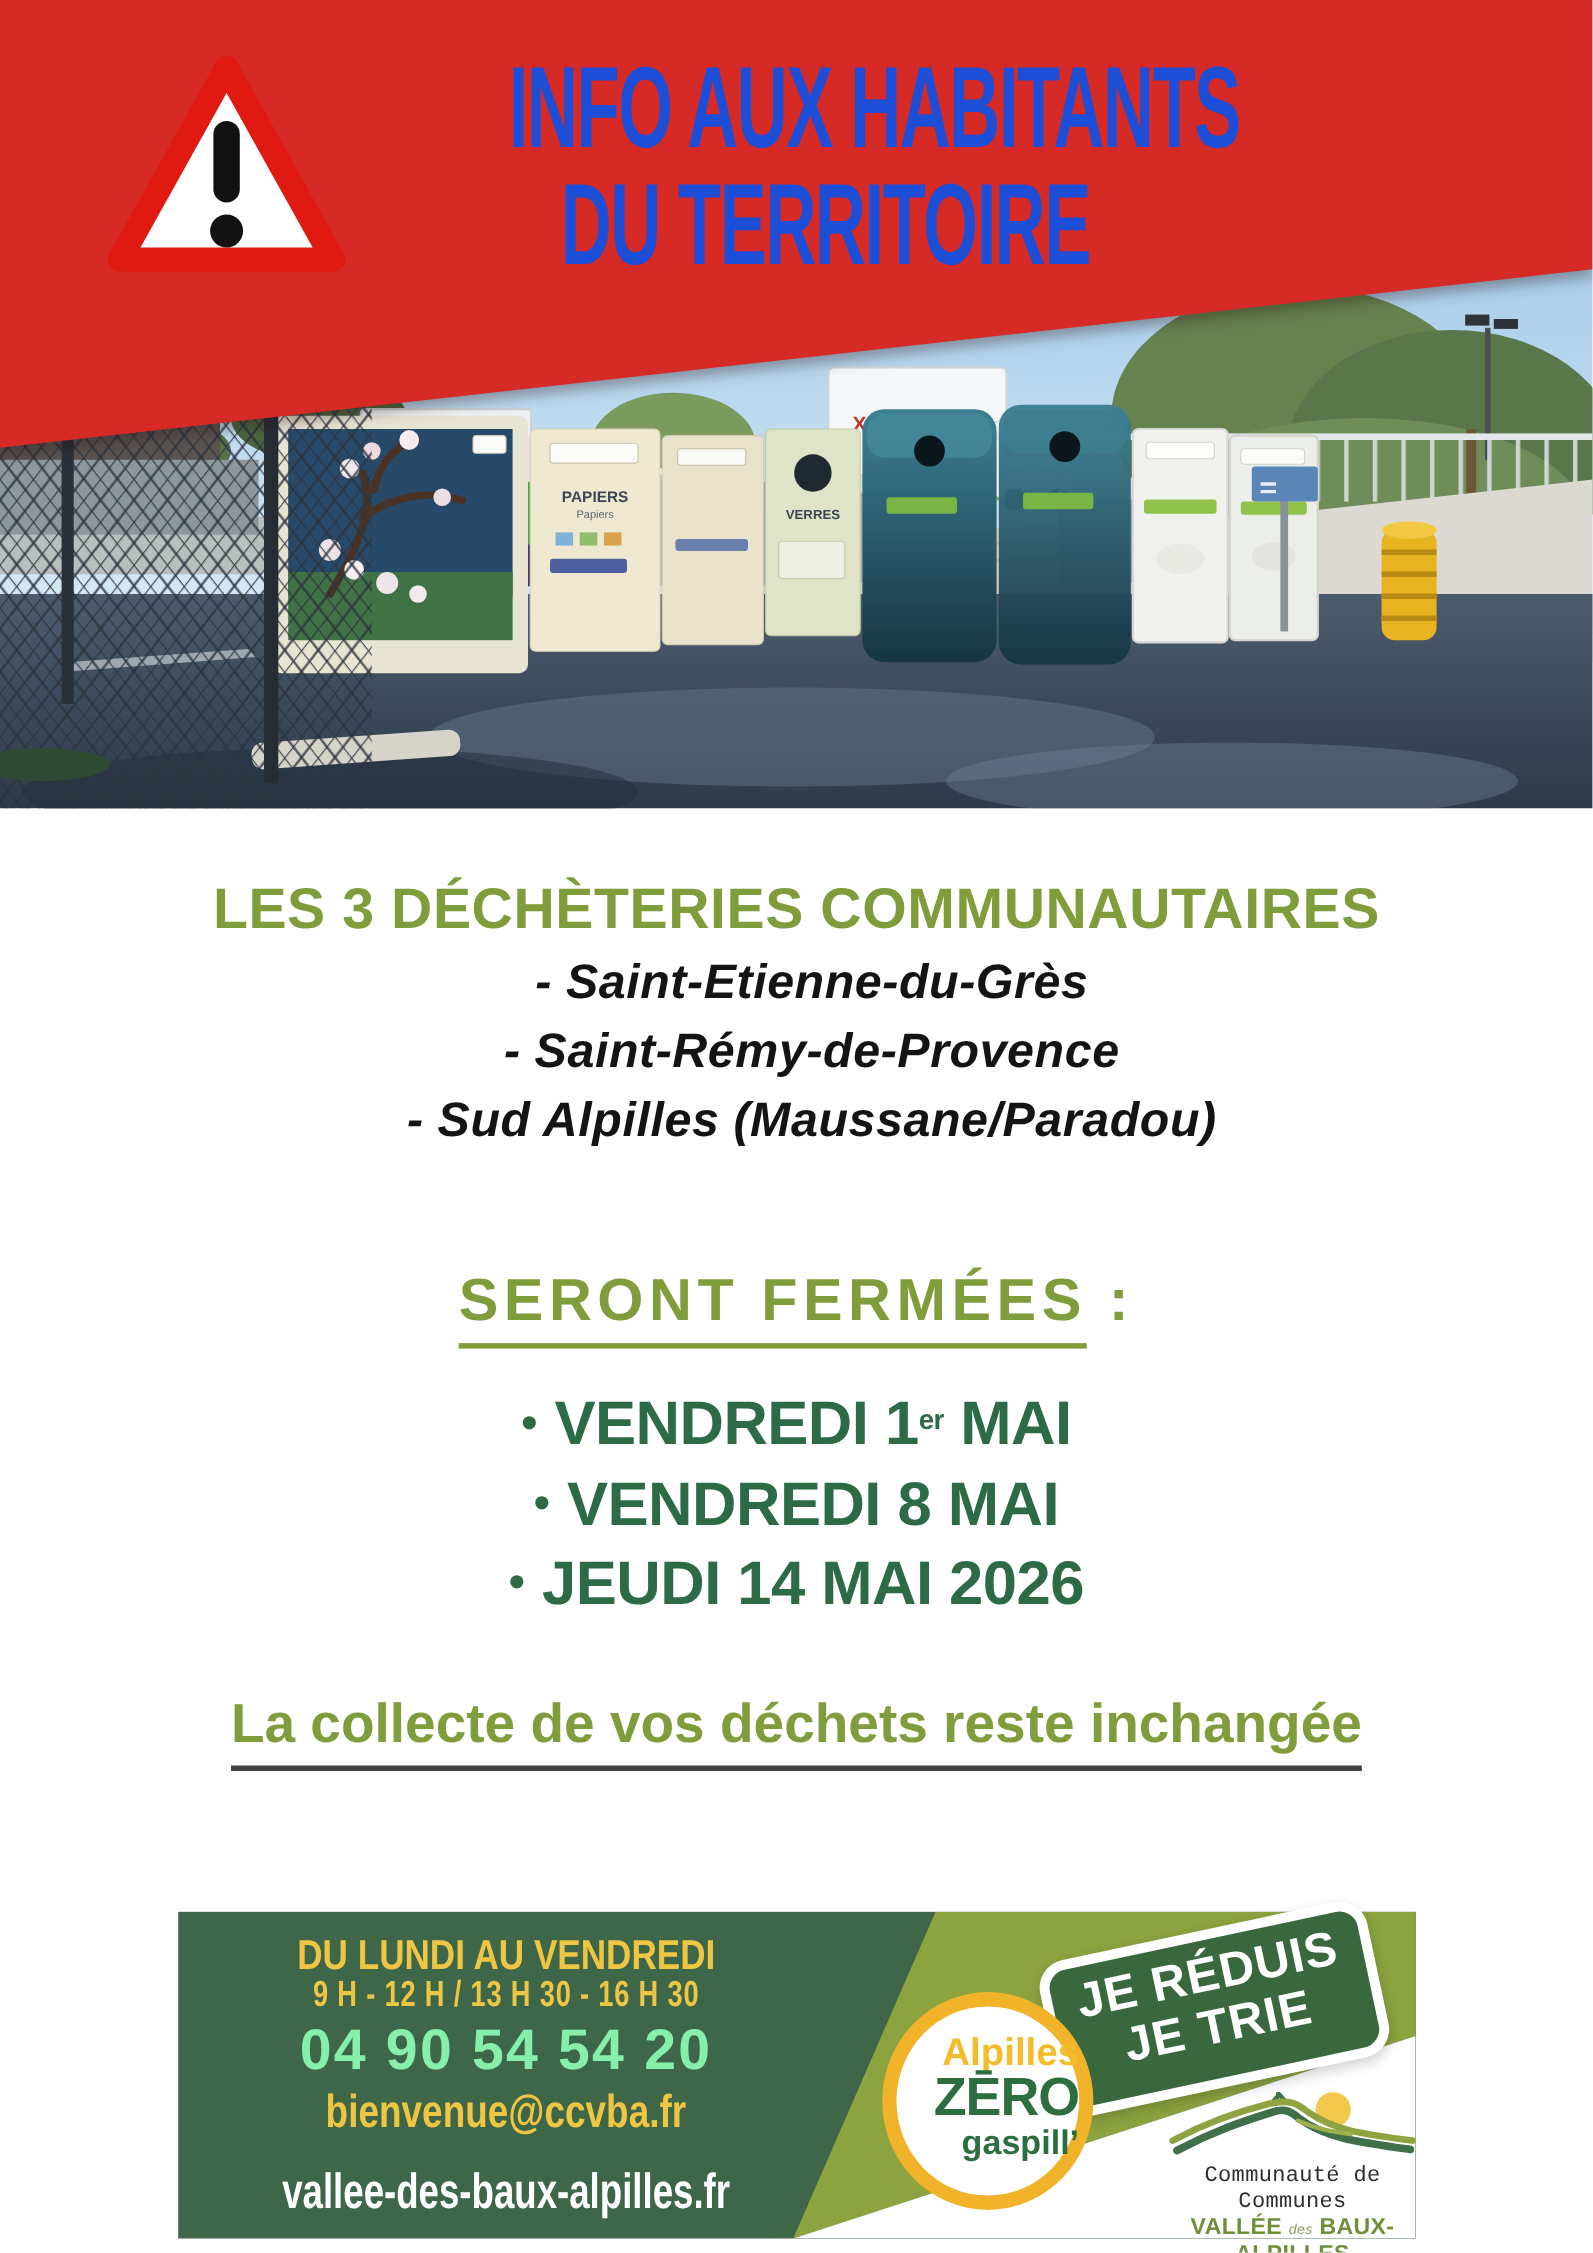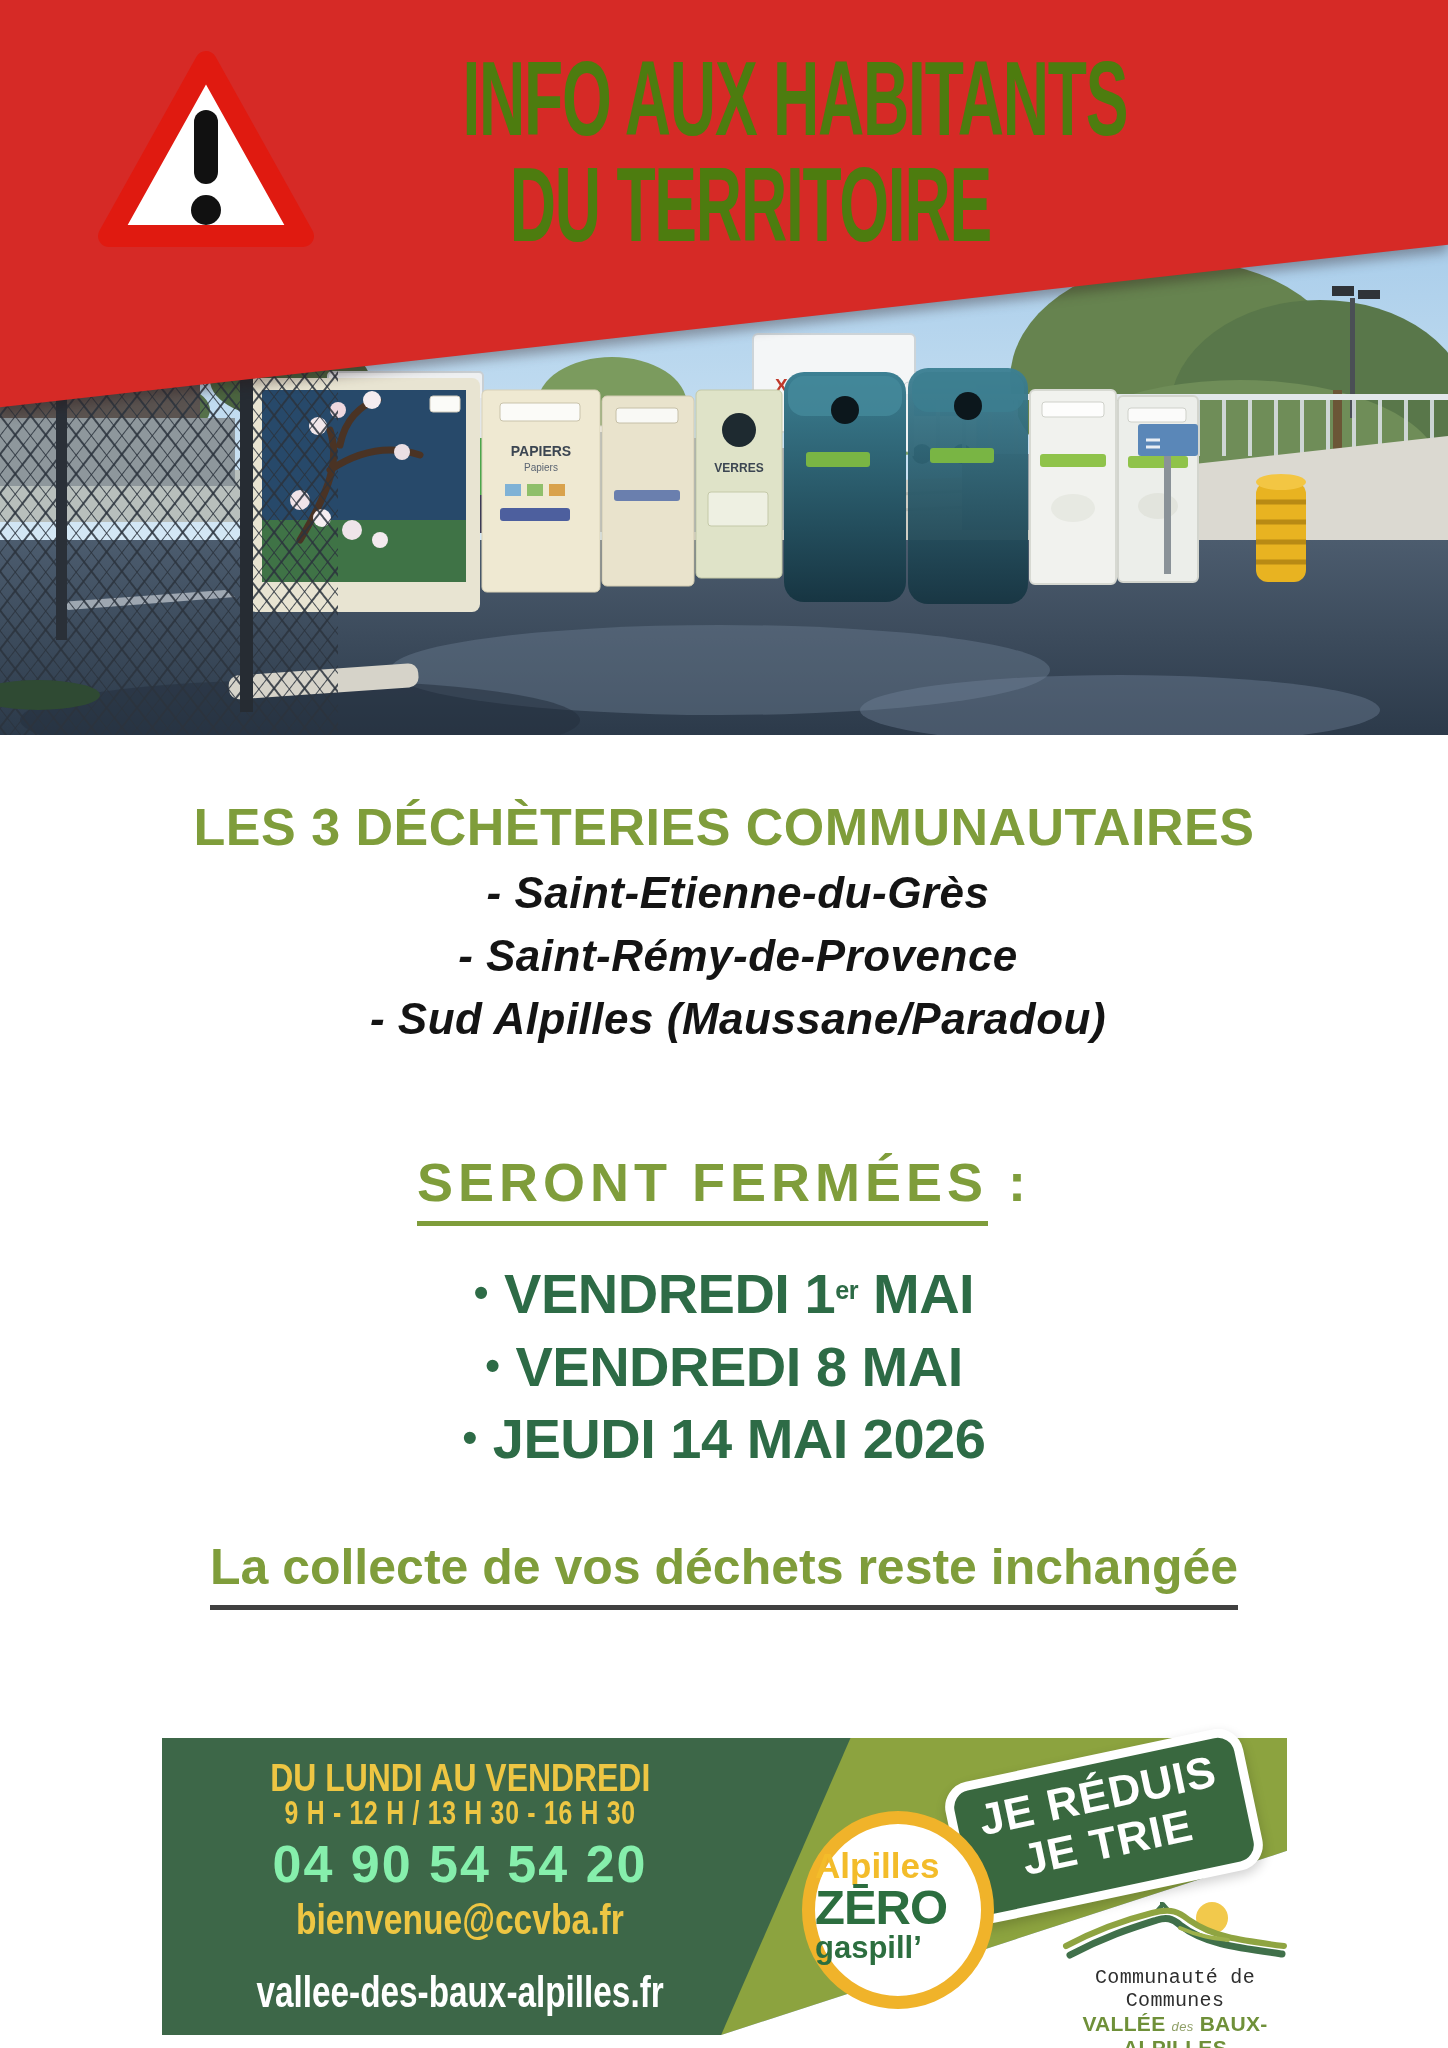--- a/index.html
+++ b/index.html
@@ -5,21 +5,21 @@
   html,body{margin:0;padding:0;background:#ffffff;}
   .page{position:relative;width:1448px;height:2048px;background:#fff;overflow:hidden;
         font-family:"Liberation Sans",sans-serif;}
 
   
   .alert-wrap{position:absolute;top:0;left:0;width:1448px;height:420px;z-index:3;
               filter:drop-shadow(0 7px 6px rgba(40,20,20,.35));}
   .alert-banner{position:absolute;top:0;left:0;width:1448px;height:410px;background:#d62a26;
                 clip-path:polygon(0 0,100% 0,100% 59.7%,0 99.3%);}
   .alert-title{position:absolute;top:46px;left:250px;width:1000px;text-align:center;
-               color:#4d7c0f;font-weight:700;font-size:105px;line-height:1.01;}
+               color:#1d4ed8;font-weight:700;font-size:105px;line-height:1.01;}
   .alert-title .cond{display:inline-block;transform:scaleX(.61);letter-spacing:-2px;white-space:nowrap;}
   .warn{position:absolute;left:95px;top:48px;width:222px;height:205px;}
 
   
   .photo{position:absolute;top:240px;left:0;width:1448px;height:495px;z-index:1;}
 
   
   .ctr{position:absolute;left:0;right:0;text-align:center;}
   .t-title{top:797px;color:#7f9d3b;font-weight:700;font-size:52px;letter-spacing:0.5px;}
   .t-site{color:#141414;font-style:italic;font-weight:700;font-size:44px;letter-spacing:0.5px;margin-left:28px;}
@@ -50,21 +50,21 @@
   .f-email .cond{transform:scaleX(.8);}
   .f-web{top:228px;color:#ffffff;font-weight:700;font-size:45px;}
   .f-web .cond{transform:scaleX(.74);}
 
   .badge-sort{position:absolute;left:790px;top:16px;width:286px;height:118px;background:#39683f;
               border:9px solid #fff;border-radius:26px;transform:rotate(-12deg);z-index:4;
               box-shadow:0 5px 12px rgba(0,0,0,.18);text-align:center;color:#fff;font-weight:700;
               font-size:44px;line-height:1.08;padding-top:8px;box-sizing:content-box;letter-spacing:1px;}
   .badge-zero{position:absolute;left:640px;top:73px;width:192px;height:198px;background:#fff;
               border:13px solid #f0b32a;border-radius:50%;box-sizing:border-box;z-index:5;
-              text-align:left;}
+              text-align:right;}
   .bz-top{margin-top:24px;color:#f3bc2a;font-weight:700;font-size:35px;line-height:1;}
   .bz-mid{color:#2c6e3f;font-weight:700;font-size:49px;line-height:1;letter-spacing:-1px;}
   .bz-bot{color:#2c6e3f;font-weight:700;font-size:31px;line-height:1.05;}
 
   .cc-logo{position:absolute;left:898px;top:158px;width:230px;z-index:5;text-align:center;}
   .cc-org{font-size:20px;color:#2e2e2e;letter-spacing:.3px;margin-top:2px;font-family:Liberation Mono, monospace;}
   .cc-name{font-size:21px;font-weight:700;color:#6f9039;letter-spacing:.3px;}
   .cc-name .des{font-size:13px;font-weight:400;font-style:italic;color:#8f9f66;}
 </style>
 </head>

